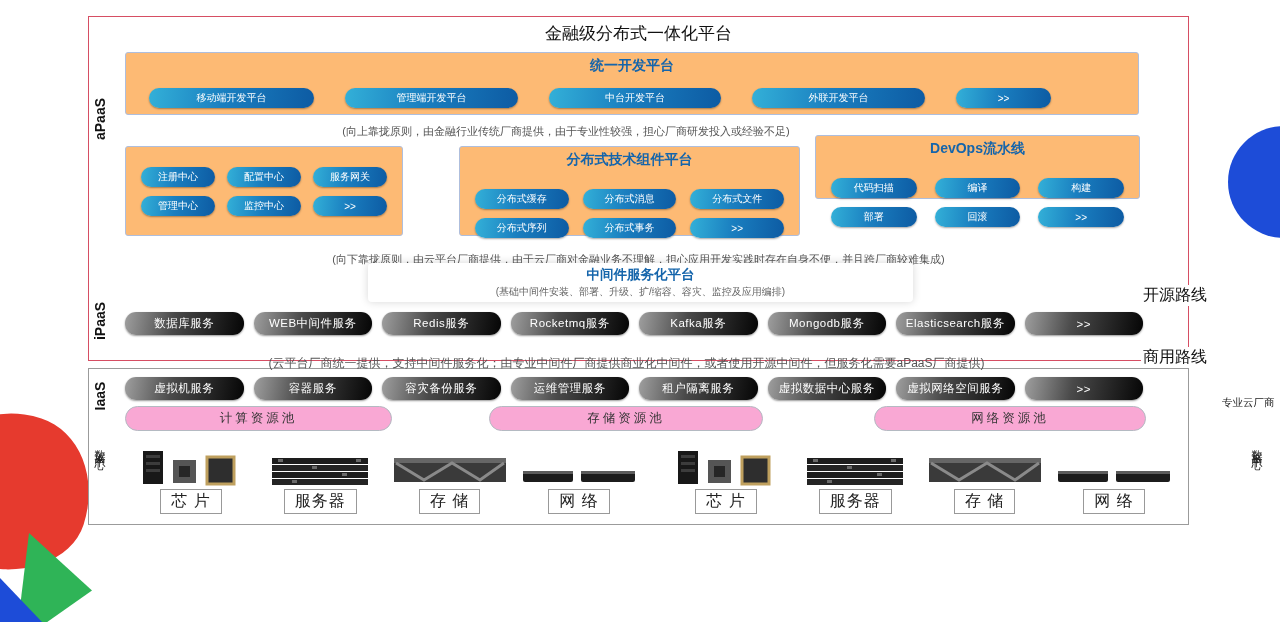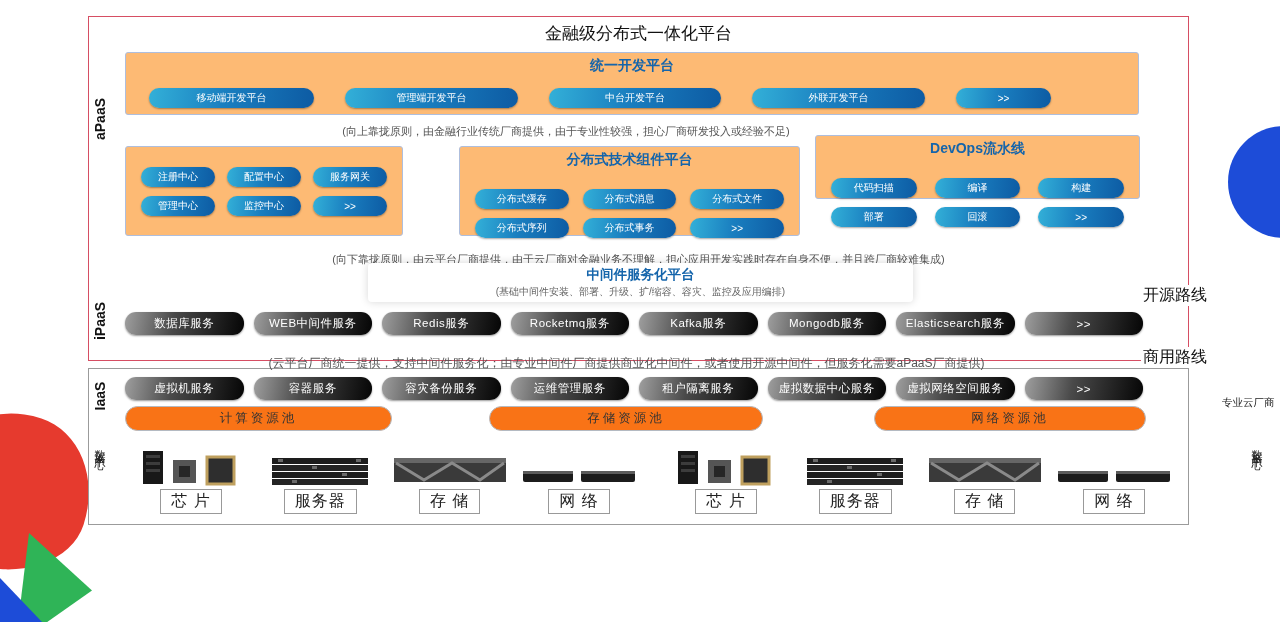--- a/index.html
+++ b/index.html
@@ -55,21 +55,21 @@
   .middleware-box { left:368px; top:263px; width:545px; height:39px; background:#fff; border-radius:4px;
     box-shadow:0 0 8px rgba(0,0,0,.16); z-index:3; text-align:center; }
   .middleware-title { font-weight:bold; color:#1565ab; font-size:13.5px; margin-top:3px; }
   .middleware-note { font-size:10px; color:#666; margin-top:1px; }
 
   .dark-row { position:absolute; display:flex; gap:10px; z-index:2; }
 
   .route-label { position:absolute; font-size:16px; color:#111; background:#fff; padding:0 2px; z-index:4; }
   .vendor-label { position:absolute; font-size:10.5px; color:#222; z-index:2; }
 
-  .pool { position:absolute; height:25px; border:1px solid #b4bac2; border-radius:13px; background:#f97316;
+  .pool { position:absolute; height:25px; border:1px solid #b4bac2; border-radius:13px; background:#f9a8d4;
     display:flex; align-items:center; justify-content:center; font-size:12.5px; letter-spacing:3px; color:#333; z-index:2; }
 
   .hw-group { position:absolute; display:flex; justify-content:space-between; z-index:2; }
   .hw-item { width:122px; display:flex; flex-direction:column; align-items:center; }
   .hw-icon { height:42px; display:flex; align-items:flex-end; justify-content:center; }
   .hw-label { margin-top:3px; border:1px solid #999; background:#fff; font-size:16px; padding:1px 10px;
     color:#222; letter-spacing:1px; white-space:nowrap; }
 </style>
 </head>
 <body>

